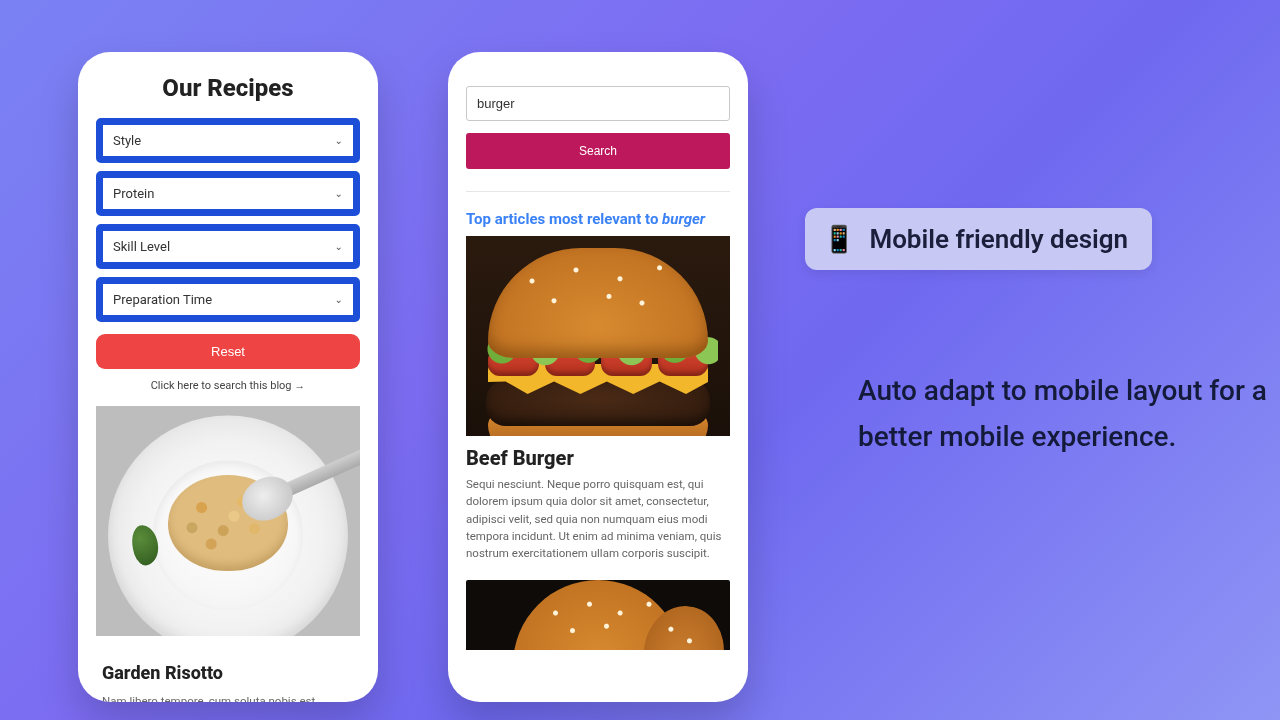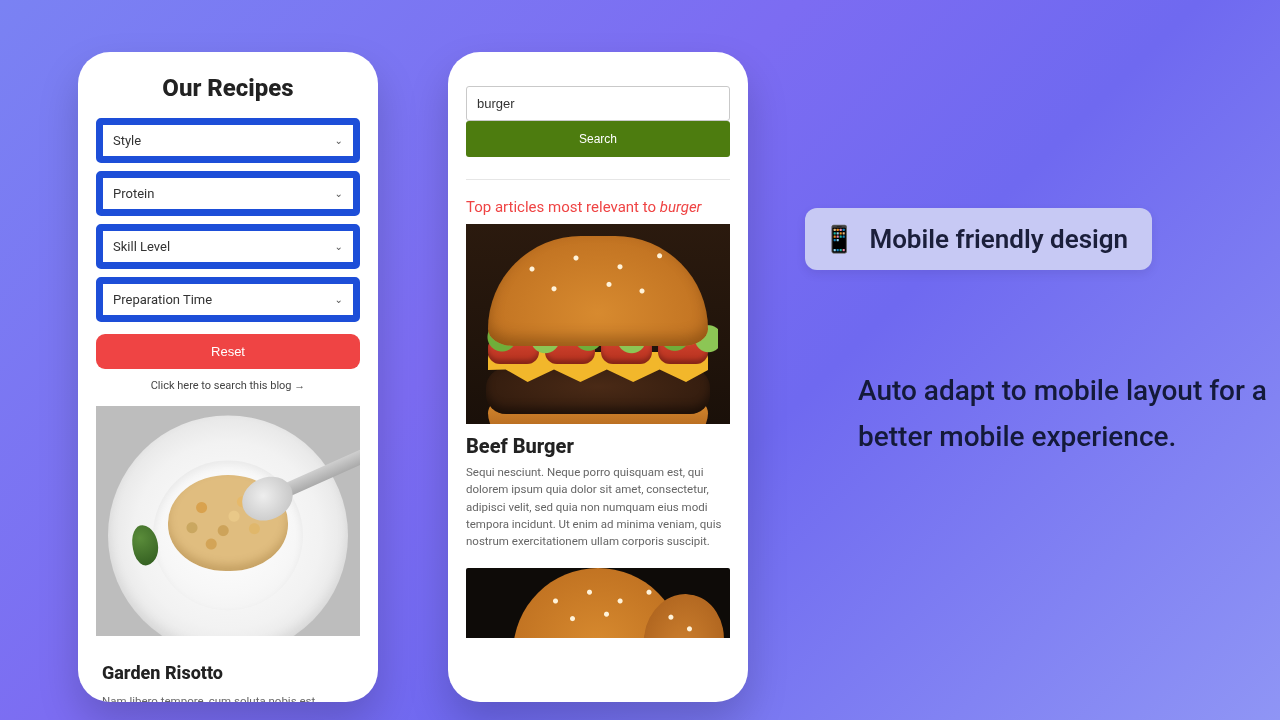--- a/index.html
+++ b/index.html
@@ -96,37 +96,38 @@
     width: 100%;
     border: 1px solid #c9c9c9;
     border-radius: 3px;
     padding: 9px 10px;
     font-size: 13px;
     color: #333;
     background: #fff;
   }
   .search-btn {
     width: 100%;
-    background: #4d7c0f;
+    background: #be185d;
     color: #fff;
     border: none;
     border-radius: 3px;
     padding: 11px 0;
     font-size: 12px;
+    margin-top: 12px;
     cursor: pointer;
   }
   .p2-divider {
     border: none;
     border-top: 1px solid #e6e6e6;
     margin: 22px 0 18px 0;
   }
   .p2-heading {
     font-size: 15px;
-    font-weight: 400;
-    color: #ef4444;
+    font-weight: 700;
+    color: #3b82f6;
     margin-bottom: 8px;
   }
   .p2-heading .kw { font-style: italic; }
   .burger-img {
     width: 100%;
     height: 200px;
     position: relative;
     overflow: hidden;
   }
   .p2-card-title {

